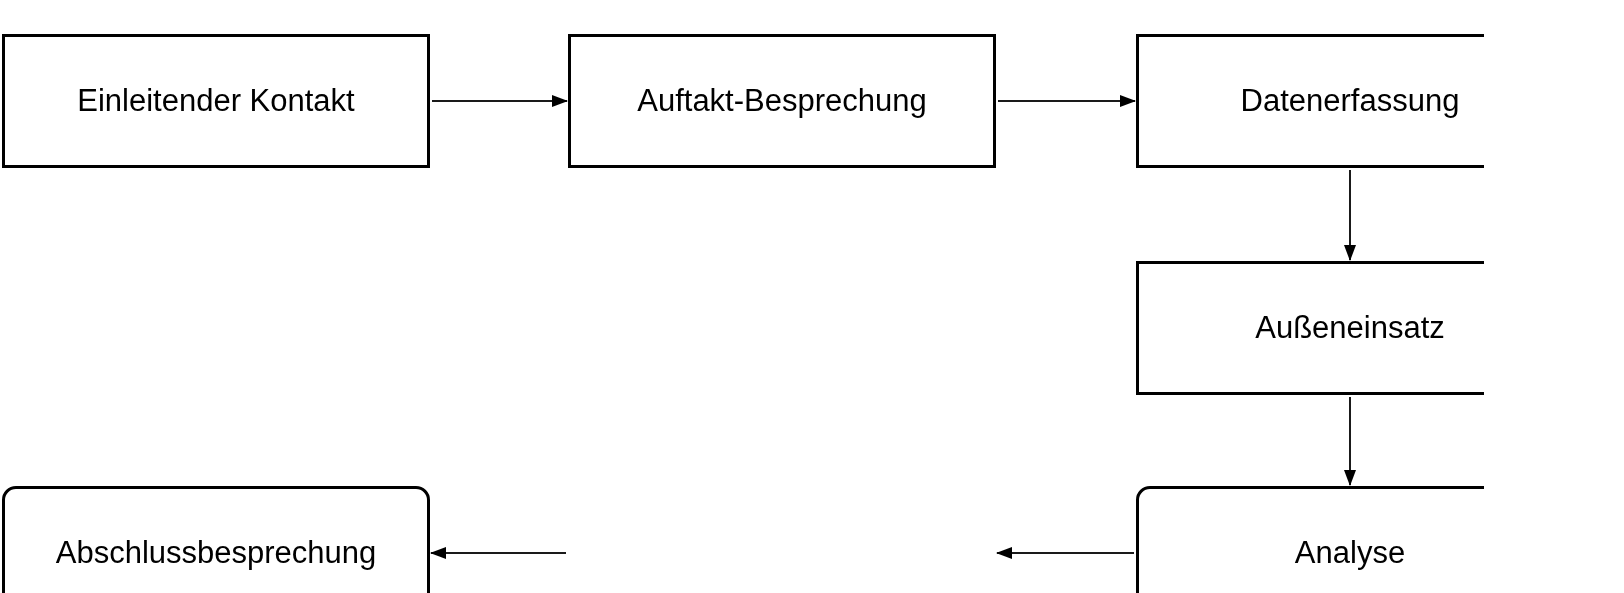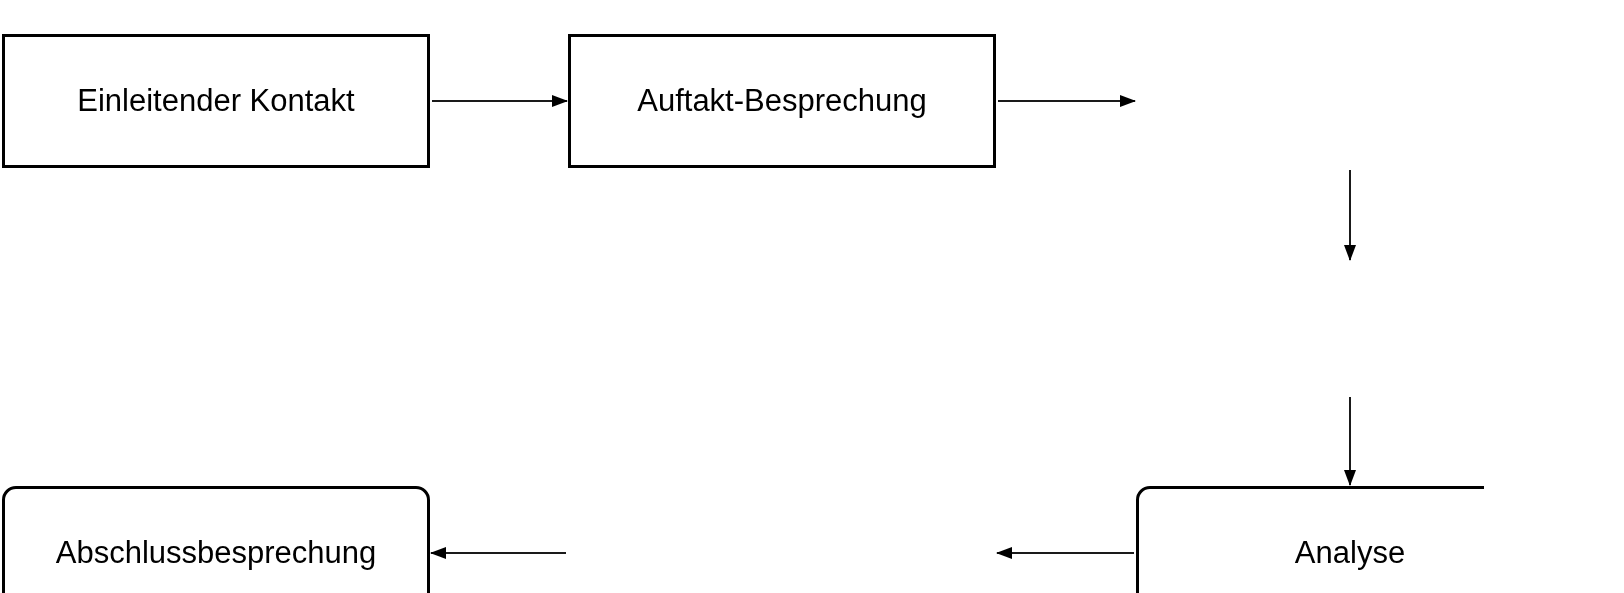--- a/index.html
+++ b/index.html
@@ -78,21 +78,27 @@
   </svg>
 
   <div class="node col1 row1">
     <span>Einleitender Kontakt</span>
   </div>
 
   <div class="node col2 row1">
     <span>Auftakt-Besprechung</span>
   </div>
 
+  <div class="node col3 row1">
+    <span>Datenerfassung</span>
+  </div>
 
+  <div class="node col3 row2">
+    <span>Außeneinsatz</span>
+  </div>
 
   <div class="node col3 row3">
     <span>Analyse</span>
   </div>
 
 
   <div class="node col1 row3">
     <span>Abschlussbesprechung</span>
   </div>
 

